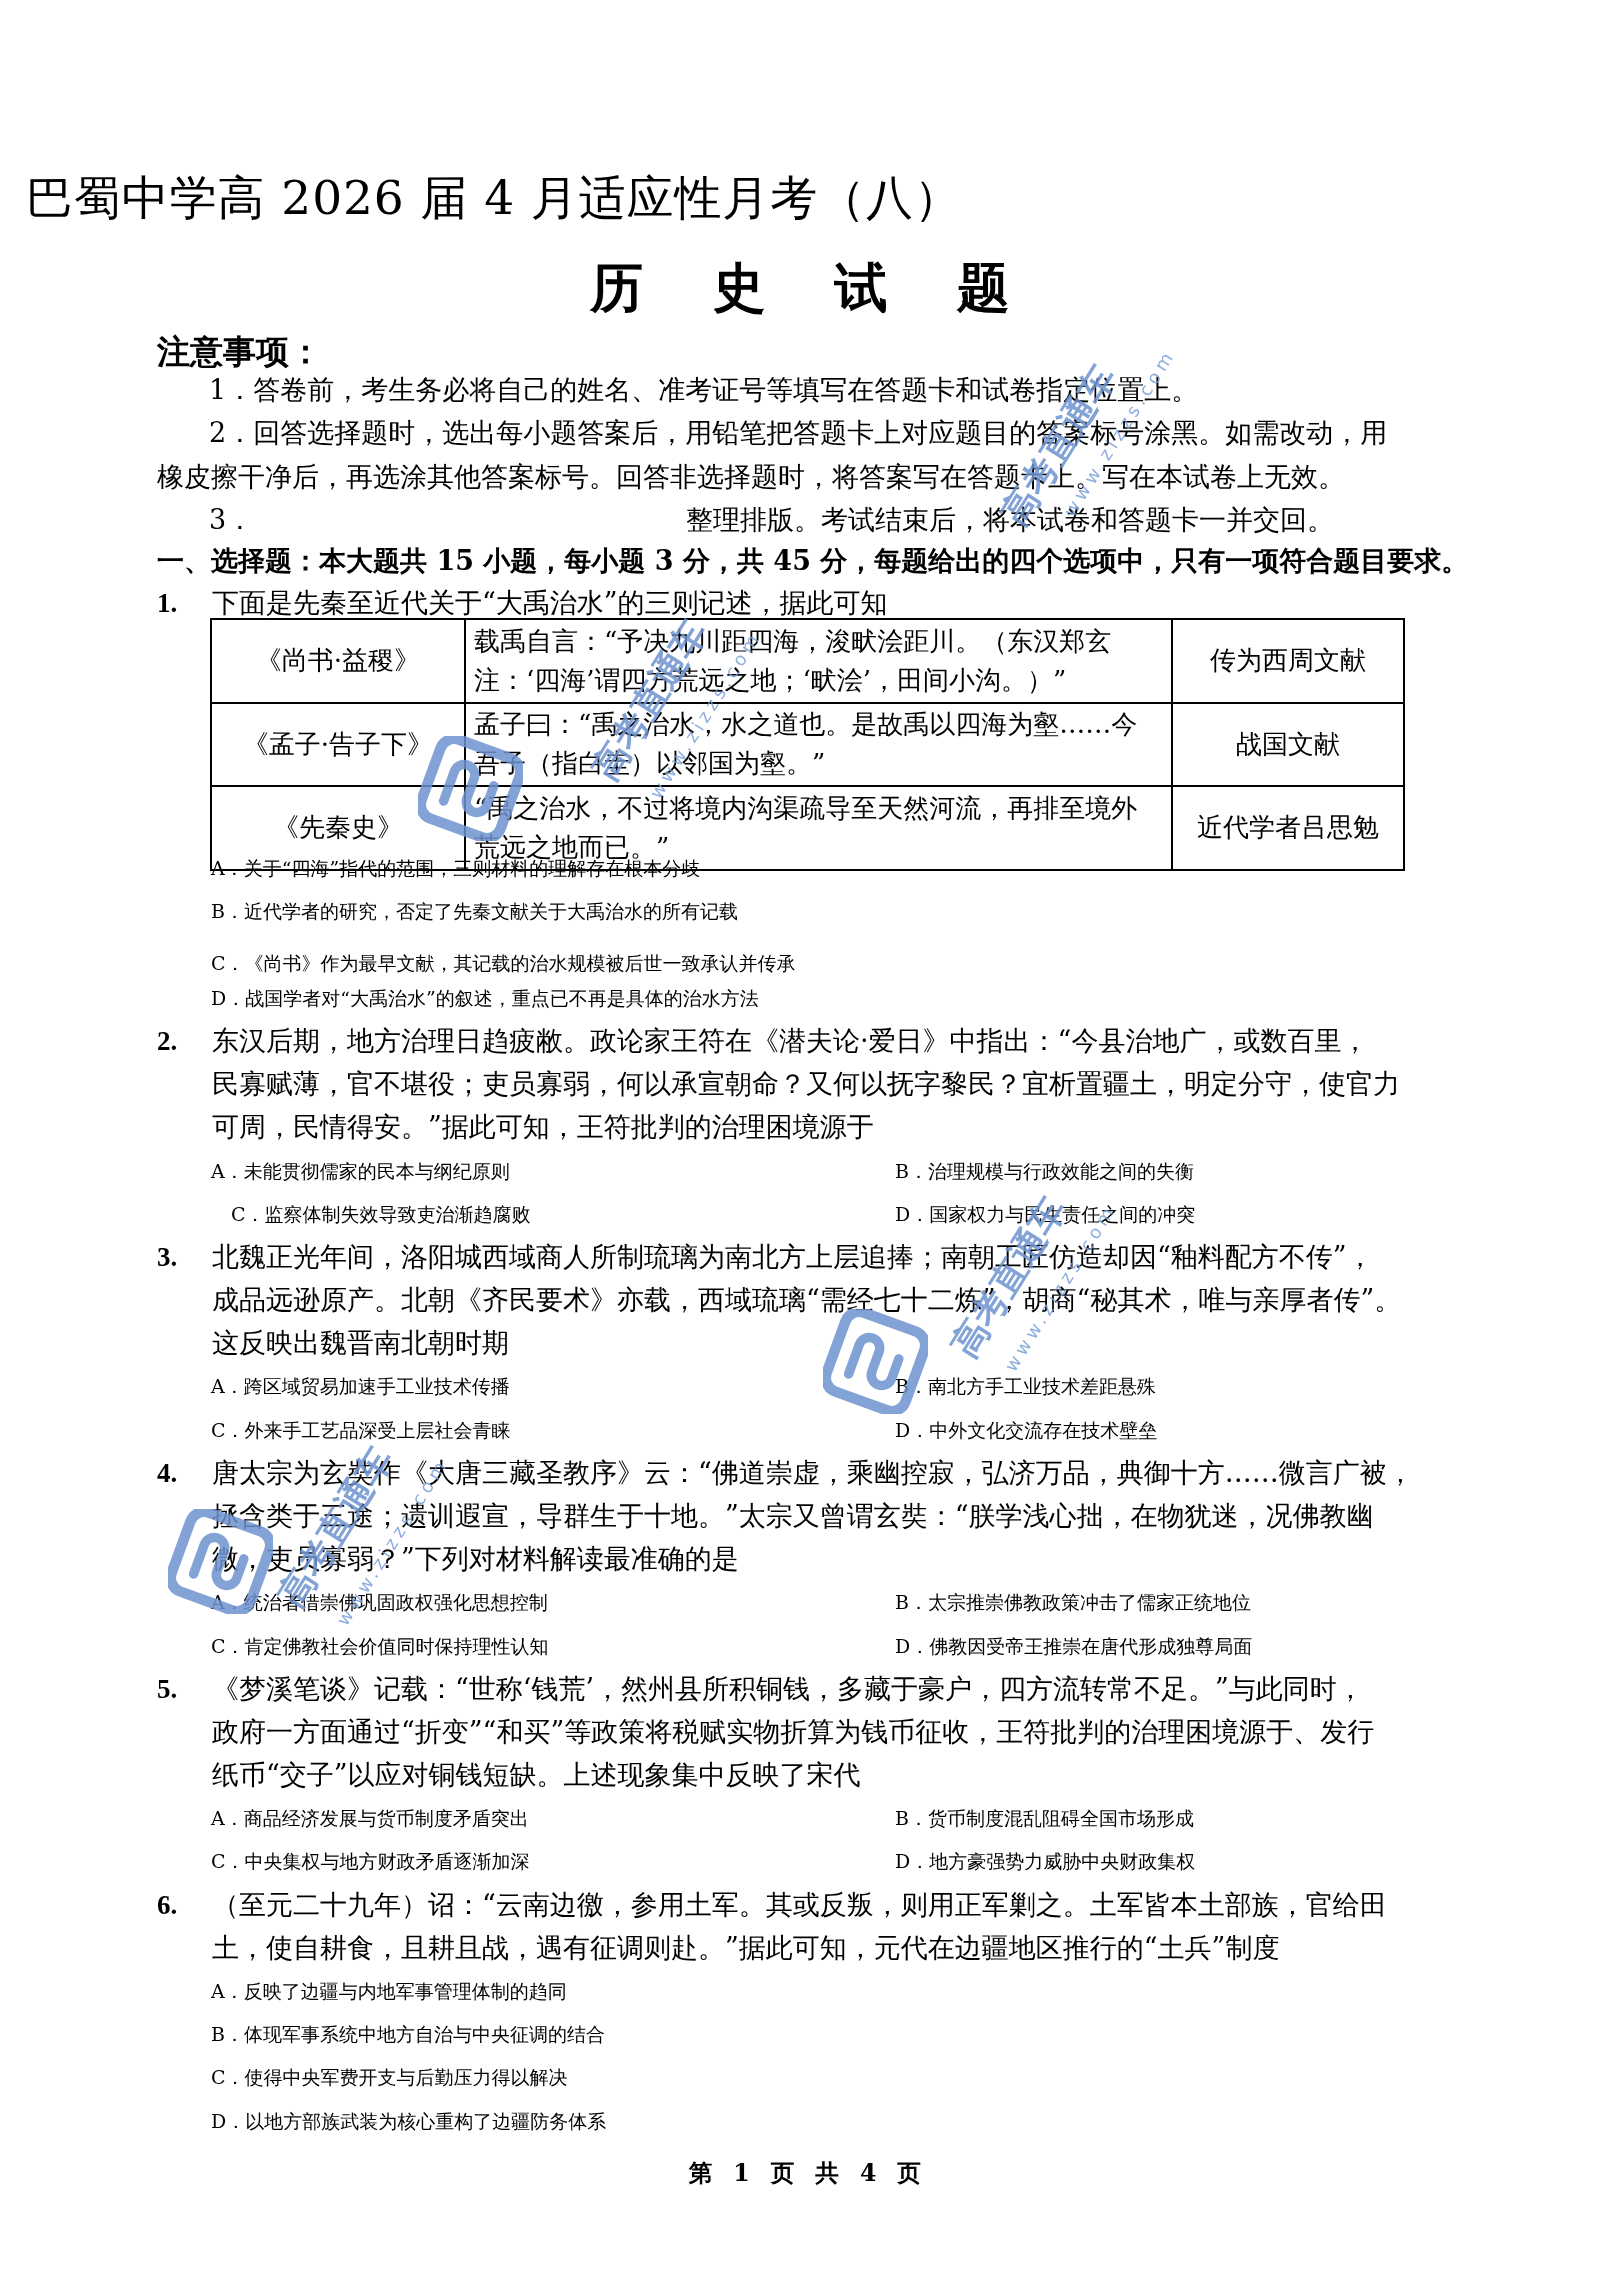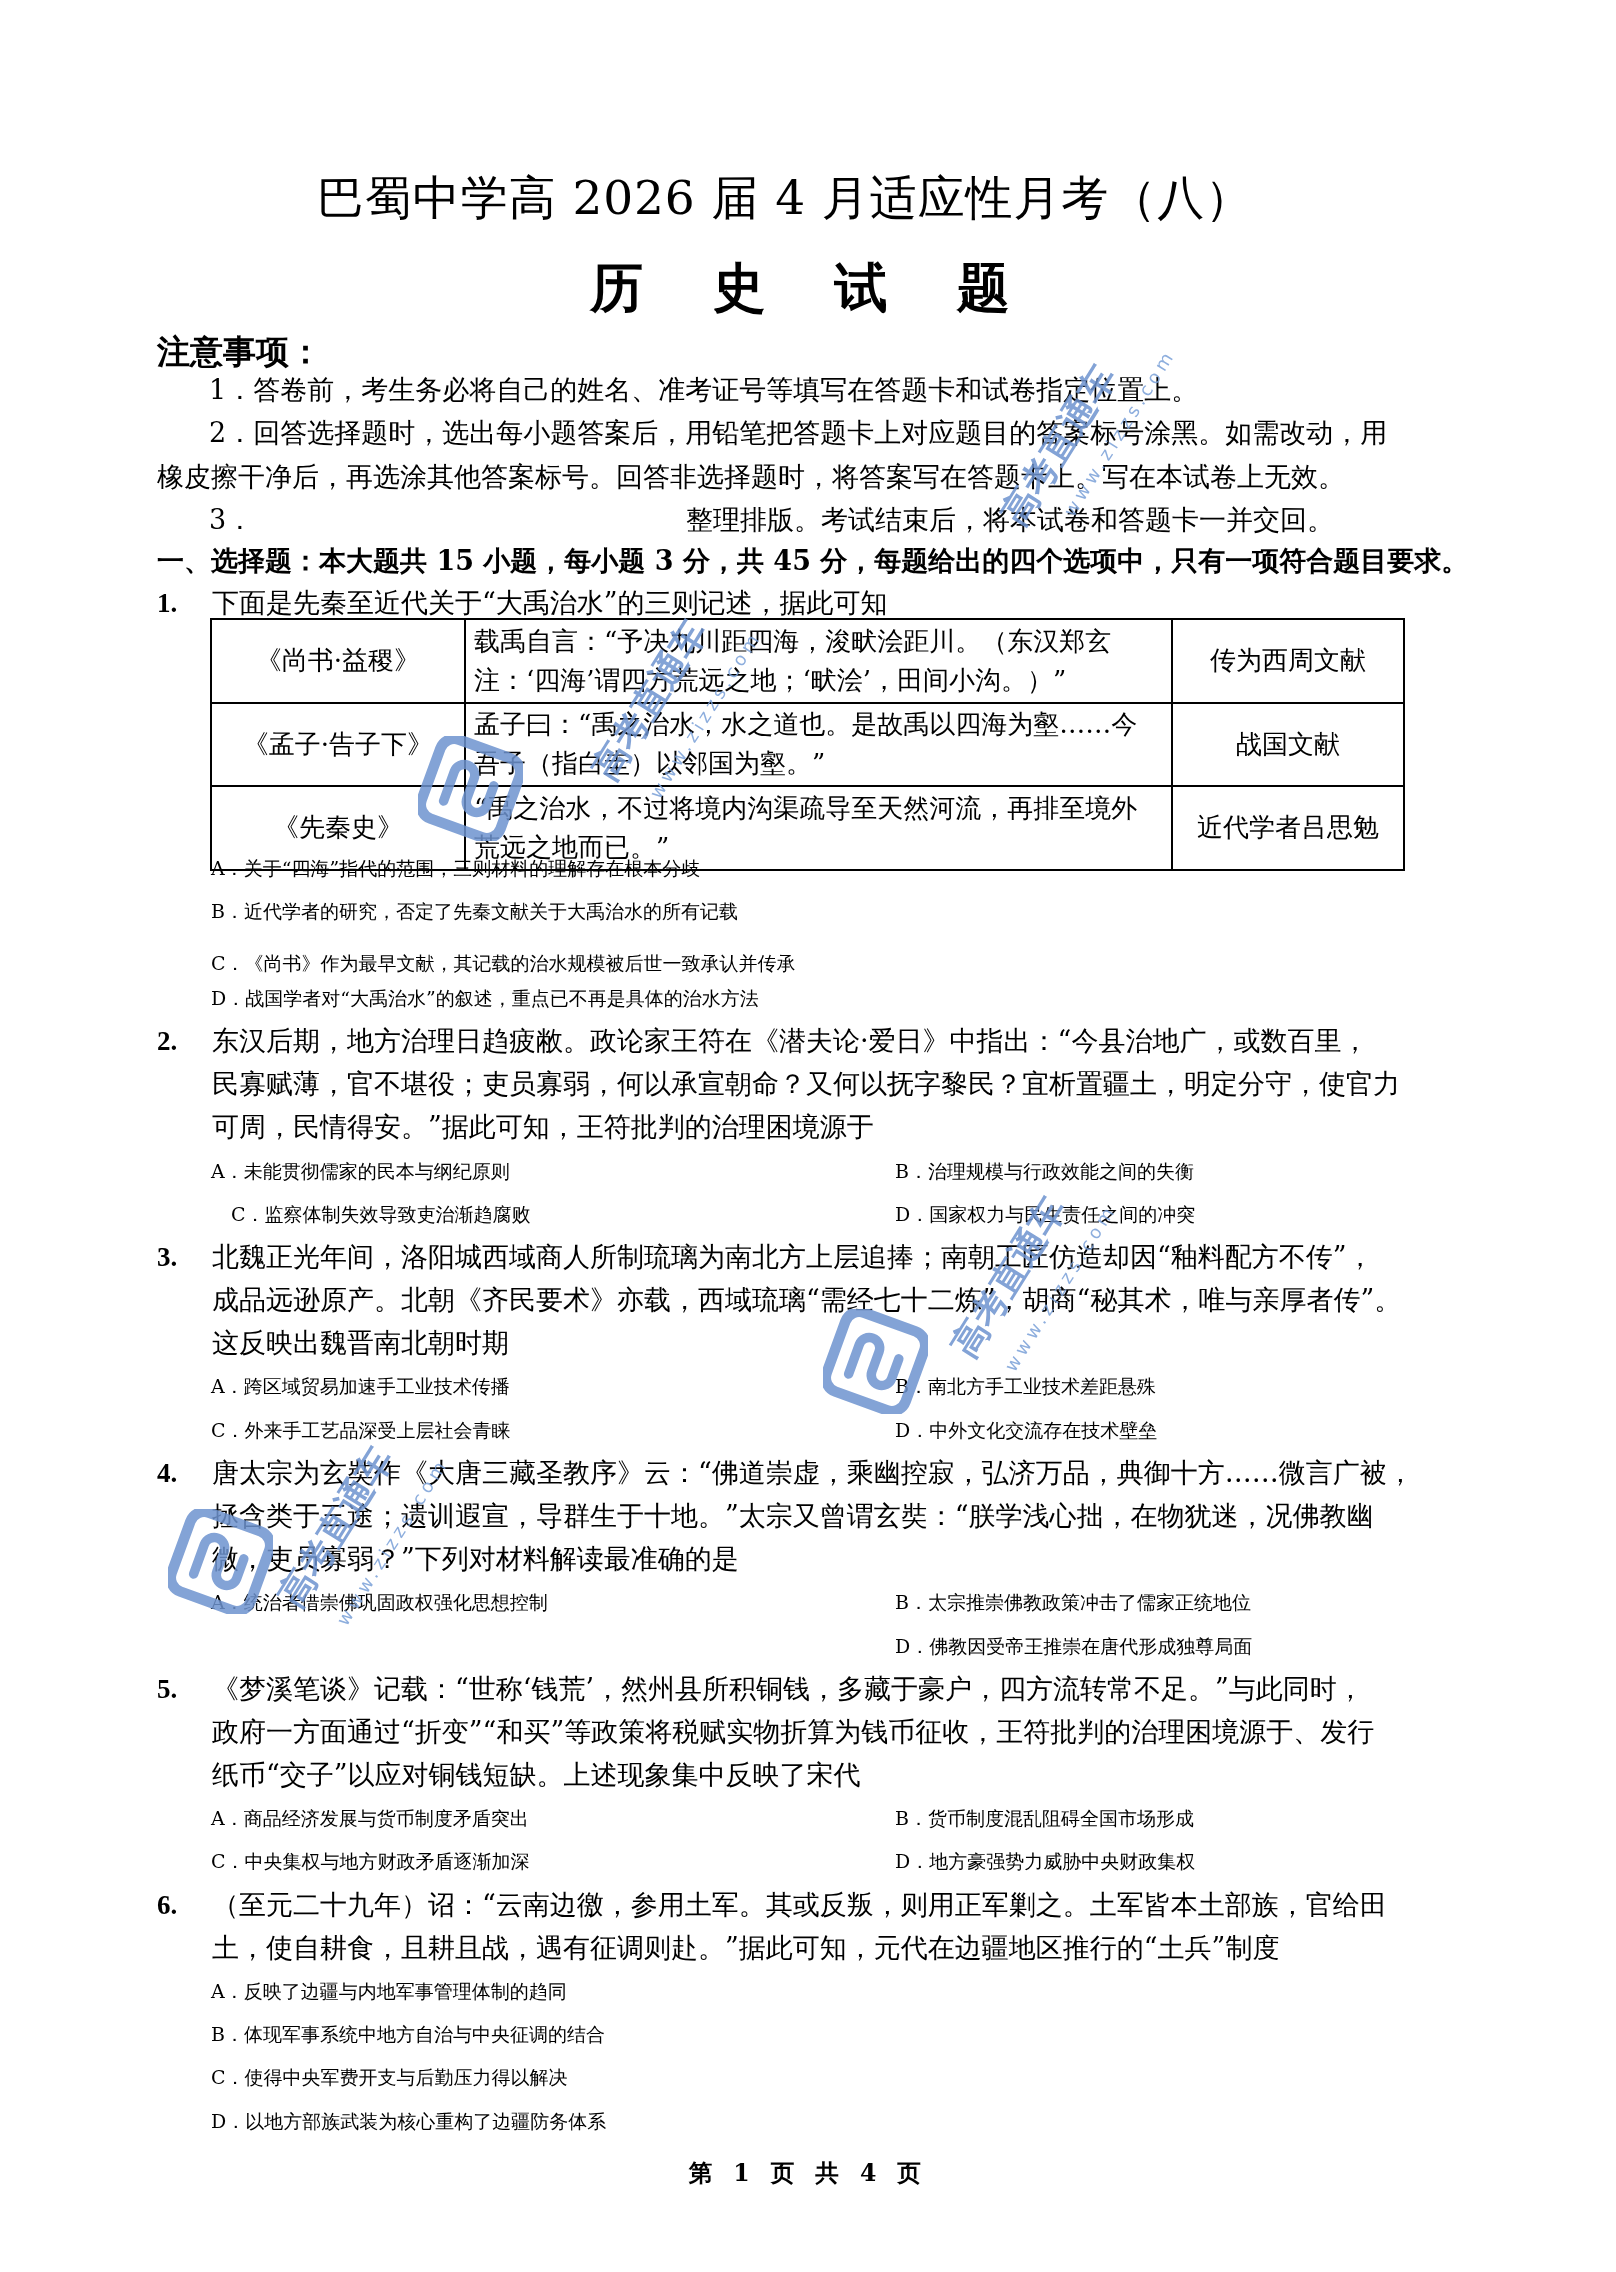--- a/index.html
+++ b/index.html
@@ -4,21 +4,21 @@
 <style>
   html, body { margin: 0; padding: 0; background: #ffffff; }
   body {
     width: 1616px; height: 2291px; position: relative; overflow: hidden;
     font-family: "DejaVu Serif", "Liberation Serif", serif;
     color: #000;
   }
   .page { position: absolute; left: 0; top: 0; width: 1616px; height: 2291px; }
   .title {
     position: absolute; left: 0; width: 1570px; top: 168px;
-    text-align: center; font-size: 47px; line-height: 59px; letter-spacing: 0.9px;
+    text-align: left; font-size: 47px; line-height: 59px; letter-spacing: 0.9px; padding-left: 26px;
   }
   .subtitle {
     position: absolute; left: 0; width: 1616px; top: 255px;
     text-align: center; font-size: 53px; font-weight: bold; line-height: 64px;
     word-spacing: 18px; letter-spacing: 16.4px;
   }
   .notes-head { position: absolute; left: 157px; top: 334px; font-size: 33px; font-weight: bold; line-height: 36px; }
   .line { position: absolute; font-size: 27px; line-height: 44px; white-space: nowrap; }
   .indent { left: 209px; }
   .flush { left: 157px; }
@@ -115,20 +115,21 @@
   <div class="opt optR" style="top:1408px;">D．中外文化交流存在技术壁垒</div>
 
   <div class="q" style="top:1451px; width:1318px; height:136px;">
     <span class="qnum">4.</span>
     <div class="qstem" style="top:0;">唐太宗为玄奘作《大唐三藏圣教序》云：“佛道崇虚，乘幽控寂，弘济万品，典御十方……微言广被，</div>
     <div class="qstem" style="top:43px;">拯含类于三途；遗训遐宣，导群生于十地。”太宗又曾谓玄奘：“朕学浅心拙，在物犹迷，况佛教幽</div>
     <div class="qstem" style="top:86px;">微，吏员寡弱？”下列对材料解读最准确的是</div>
   </div>
   <div class="opt optL" style="top:1580px;">A．统治者借崇佛巩固政权强化思想控制</div>
   <div class="opt optR" style="top:1580px;">B．太宗推崇佛教政策冲击了儒家正统地位</div>
+  <div class="opt optL" style="top:1624px;">C．肯定佛教社会价值同时保持理性认知</div>
   <div class="opt optR" style="top:1624px;">D．佛教因受帝王推崇在唐代形成独尊局面</div>
 
   <div class="q" style="top:1667px; width:1318px; height:136px;">
     <span class="qnum">5.</span>
     <div class="qstem" style="top:0;">《梦溪笔谈》记载：“世称‘钱荒’，然州县所积铜钱，多藏于豪户，四方流转常不足。”与此同时，</div>
     <div class="qstem" style="top:43px;">政府一方面通过“折变”“和买”等政策将税赋实物折算为钱币征收，王符批判的治理困境源于、发行</div>
     <div class="qstem" style="top:86px;">纸币“交子”以应对铜钱短缺。上述现象集中反映了宋代</div>
   </div>
   <div class="opt optL" style="top:1796px;">A．商品经济发展与货币制度矛盾突出</div>
   <div class="opt optR" style="top:1796px;">B．货币制度混乱阻碍全国市场形成</div>

